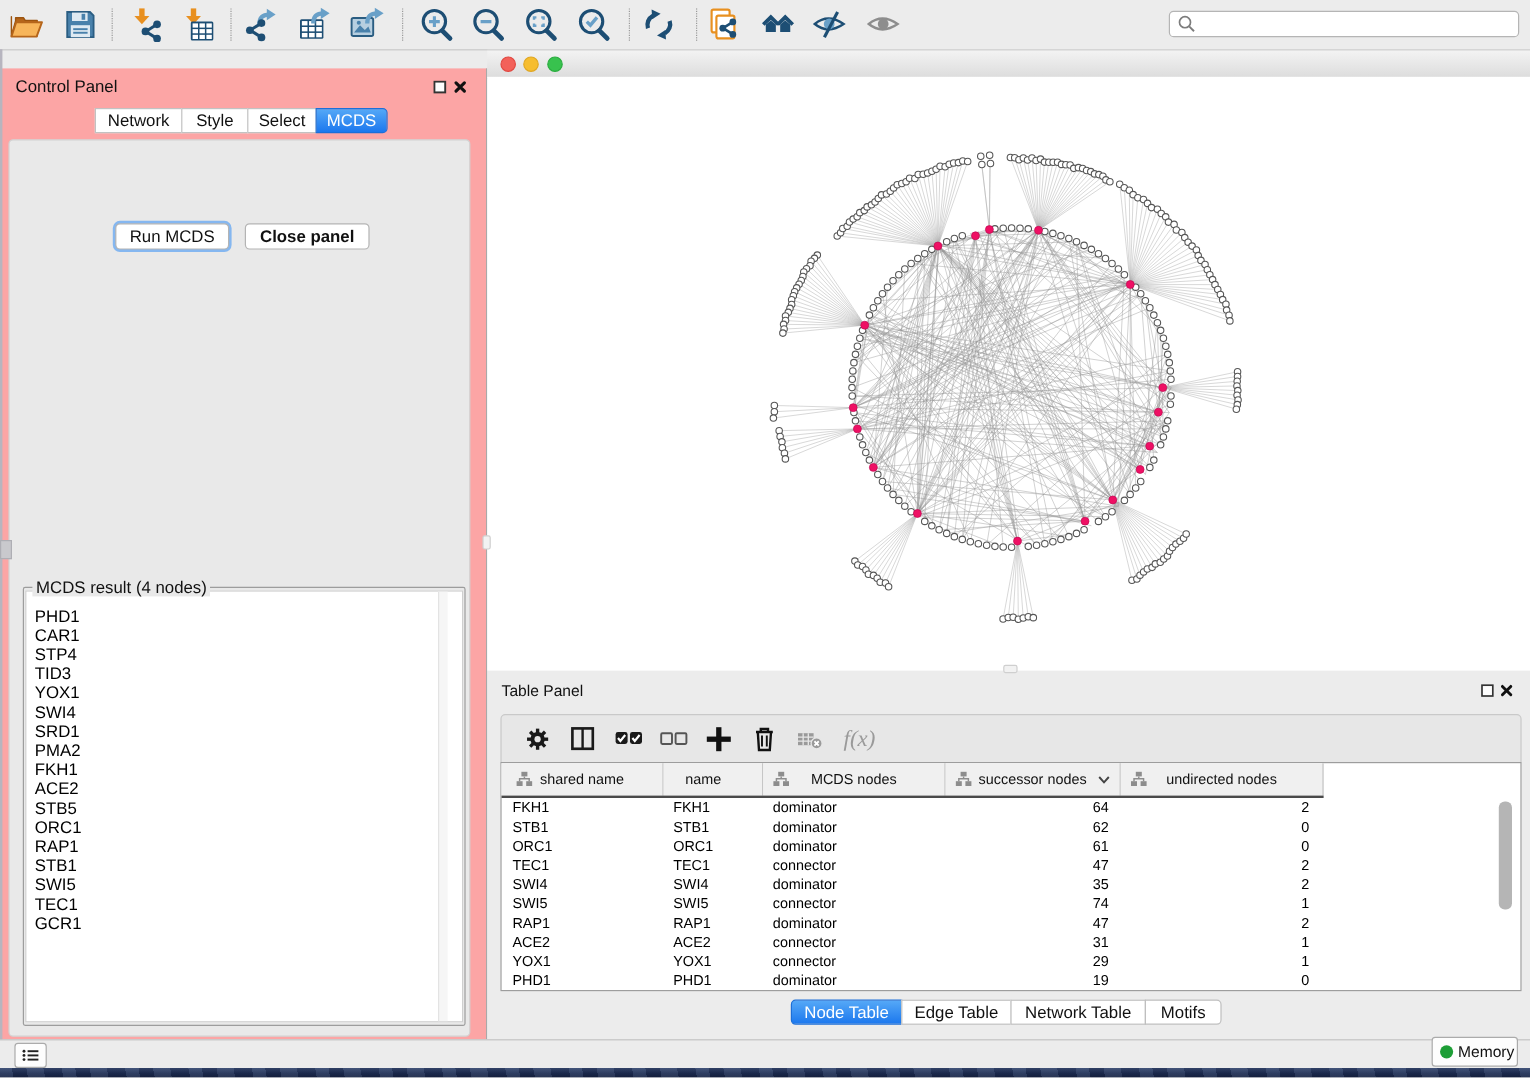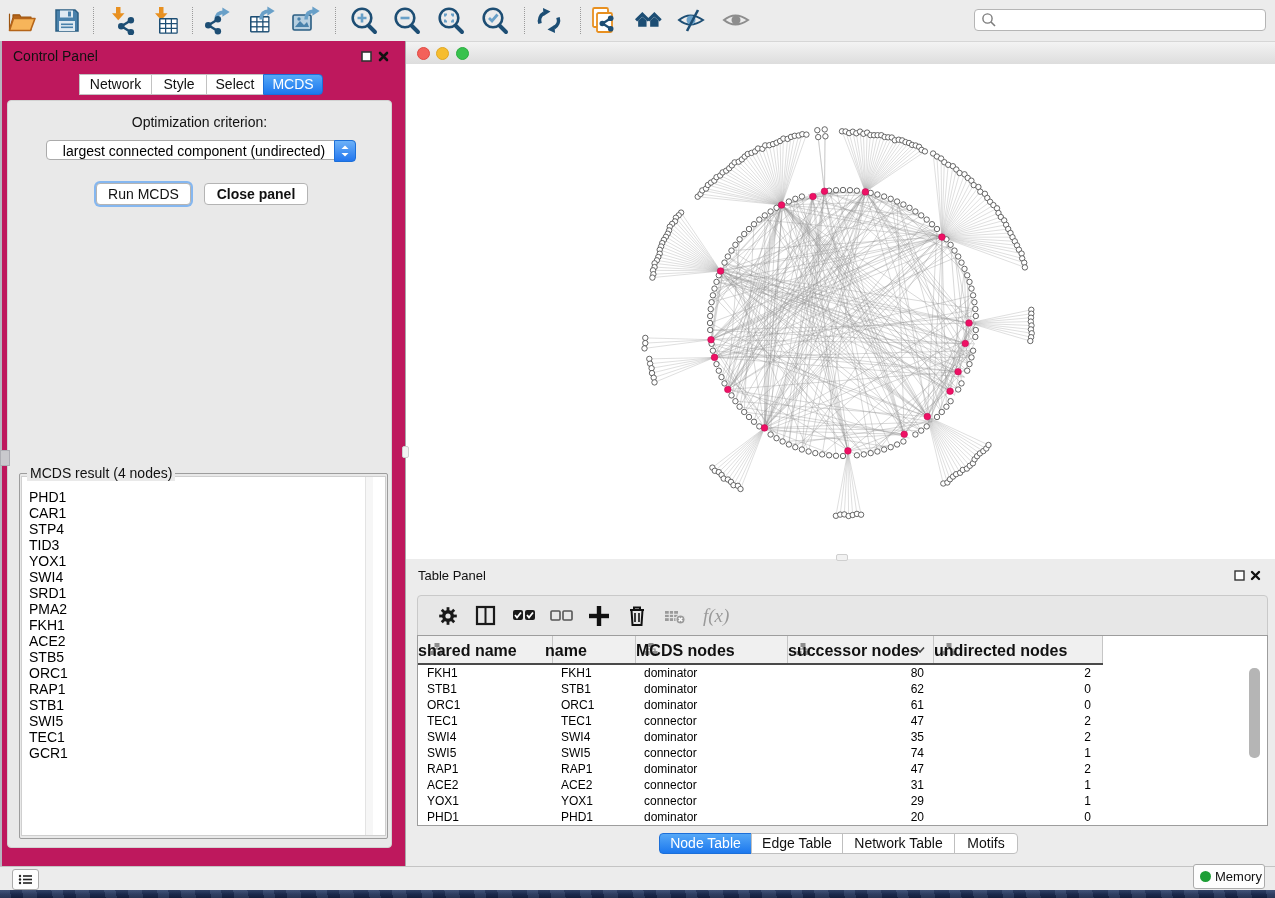--- a/index.html
+++ b/index.html
@@ -6,37 +6,37 @@
 body{width:1275px;height:898px;overflow:hidden;position:relative;
   font-family:"Liberation Sans",sans-serif;background:#ececec;}
 .abs{position:absolute;}
 
 #toolbar{left:0;top:0;width:1275px;height:41px;background:#ececec;border-bottom:1px solid #c9c9c9;}
 .sep{position:absolute;top:7px;height:27px;width:0;border-left:1px dotted #9a9a9a;}
 .ticon{position:absolute;top:6px;width:30px;height:29px;}
 #searchbox{position:absolute;left:974px;top:9px;width:290px;height:20px;background:#fff;
   border:1px solid #b5b5b5;border-radius:4px;}
 
-#cpanel{left:0;top:41px;width:405px;height:825px;background:#be185d;border-right:1px solid #a9a9a9;}
+#cpanel{left:0;top:57px;width:405px;height:825px;background:#fca5a5;border-right:1px solid #a9a9a9;}
 #cpanel .title{position:absolute;left:13px;top:7px;font-size:14px;color:#111;}
 .tabrow{position:absolute;top:33px;left:79px;height:21px;}
 .tab{position:absolute;top:0;height:19px;border:1px solid #c2c2c2;background:#fff;
   font-size:14px;color:#111;text-align:center;line-height:19px;}
 .tabsel{background:linear-gradient(#55a8f7,#1c78ee);color:#fff;border:1px solid #1c6fd8;
   border-radius:0 4px 4px 0;}
 #cpcontent{position:absolute;left:7px;top:59px;width:383px;height:746px;
   background:#e9e9e9;border:1px solid #d2d2d2;border-radius:4px;}
 #optlabel{position:absolute;left:0;top:13px;width:100%;text-align:center;font-size:14px;color:#111;}
 #dropdown{position:absolute;left:38px;top:39px;width:310px;height:20px;background:#fff;
   border:1px solid #ababab;border-radius:4px;font-size:14px;color:#000;
   text-align:center;line-height:20px;padding-right:14px;box-sizing:border-box;}
 #ddbtn{position:absolute;right:-1px;top:-1px;width:20px;height:20px;
   background:linear-gradient(#6cb1f8,#2276ee);border:1px solid #1c6fd8;border-radius:0 4px 4px 0;}
 .btn{position:absolute;top:69px;height:20px;background:#fff;border:1px solid #b4b4b4;
-  border-radius:4px;font-size:14px;color:#111;text-align:center;line-height:20px;margin-top:13px;}
+  border-radius:4px;font-size:14px;color:#111;text-align:center;line-height:20px;}
 #runbtn{left:88px;width:93px;box-shadow:0 0 0 2px #85b7f0;}
 #closebtn{left:196px;width:102px;font-weight:bold;}
 #fieldset{position:absolute;left:11px;top:372px;width:367px;height:364px;
   border:1px solid #9d9d9d;border-radius:2px;}
 #fieldset .leg{position:absolute;left:7px;top:-9px;background:#e9e9e9;padding:0 3px;
   font-size:14px;color:#111;z-index:3;}
 #mlist{position:absolute;left:1px;top:2px;width:363px;height:358px;background:#fff;
   border:1px solid #cfcfcf;font-size:14px;color:#000;}
 #mlist .it{position:absolute;left:7px;height:16px;line-height:16px;}
 #mlist .sbar{position:absolute;right:12px;top:0;width:7px;height:358px;background:#f6f6f6;
@@ -49,21 +49,21 @@
 #netcanvas{left:406px;top:64px;width:869px;height:495px;background:#fff;}
 
 #tpanel{left:406px;top:559px;width:869px;height:307px;background:#ececec;}
 #tpanel .title{position:absolute;left:12px;top:9px;font-size:13px;color:#111;}
 #ttoolbar{position:absolute;left:11px;top:36px;width:849px;height:39px;background:#e7e7e7;
   border:1px solid #c9c9c9;border-radius:4px 4px 0 0;}
 #ttable{position:absolute;left:11px;top:76px;width:849px;height:189px;background:#fff;
   border:1px solid #9d9d9d;}
 #thead{position:absolute;left:0;top:0;width:685px;height:27px;background:#f0f0f0;}
 .hcell{position:absolute;top:0;height:27px;border-right:1px solid #c6c6c6;background:#f0f0f0;}
-.hcell .txt{position:absolute;top:6px;width:100%;font-size:16px;color:#111;font-weight:bold;}
+.hcell .txt{position:absolute;top:6px;width:100%;text-align:center;font-size:12px;color:#111;}
 .row{position:absolute;left:0;width:830px;height:16px;font-size:12px;color:#000;}
 #headline{position:absolute;left:0;top:27px;width:685px;height:2px;background:#4a4a4a;}
 .c1{position:absolute;left:9px;}
 .c2{position:absolute;left:143px;}
 .c3{position:absolute;left:226px;}
 .c4{position:absolute;left:430px;width:76px;text-align:right;}
 .c5{position:absolute;left:600px;width:73px;text-align:right;}
 #tscroll{position:absolute;right:7px;top:29px;width:11px;height:156px;background:#fff;}
 #tthumb{position:absolute;left:0;top:3px;width:11px;height:90px;background:#b5b5b5;border-radius:5px;}
 .btab{position:absolute;top:274px;height:19px;border:1px solid #bfbfbf;background:#fff;
@@ -252,27 +252,20 @@
     <rect x="1" y="1" width="9" height="9" fill="#fdfdfd" stroke="#333" stroke-width="1.6"></rect>
     <path d="M19 2 L26 9 M26 2 L19 9" stroke="#111" stroke-width="2.6" stroke-linecap="round"></path>
   </svg>
   <div class="tabrow">
     <div class="tab" style="left:0;width:71px">Network</div>
     <div class="tab" style="left:72px;width:54px">Style</div>
     <div class="tab" style="left:127px;width:56px">Select</div>
     <div class="tab tabsel" style="left:184px;width:58px">MCDS</div>
   </div>
   <div id="cpcontent">
-    <div id="optlabel">Optimization criterion:</div>
-    <div id="dropdown">largest connected component (undirected)
-      <div id="ddbtn"><svg width="20" height="20" viewBox="0 0 20 20">
-        <path d="M6.5 8 L10 4.5 L13.5 8 Z" fill="#fff"></path>
-        <path d="M6.5 12 L10 15.5 L13.5 12 Z" fill="#fff"></path>
-      </svg></div>
-    </div>
     <div class="btn" id="runbtn">Run MCDS</div>
     <div class="btn" id="closebtn">Close panel</div>
     <div id="fieldset">
       <div class="leg">MCDS result (4 nodes)</div>
       <div id="mlist">
           <div class="it" style="top:12px">PHD1</div>
           <div class="it" style="top:28px">CAR1</div>
           <div class="it" style="top:44px">STP4</div>
           <div class="it" style="top:60px">TID3</div>
           <div class="it" style="top:76px">YOX1</div>
@@ -1143,21 +1136,21 @@
             </g>
           </svg>
           <div class="txt" style="left:0px">undirected nodes</div>
         </div>
       </div>
       <div id="headline"></div>
     <div class="row" style="top:30px">
         <span class="c1">FKH1</span>
         <span class="c2">FKH1</span>
         <span class="c3">dominator</span>
-        <span class="c4">80</span>
+        <span class="c4">64</span>
         <span class="c5">2</span>
       </div>
       <div class="row" style="top:46px">
         <span class="c1">STB1</span>
         <span class="c2">STB1</span>
         <span class="c3">dominator</span>
         <span class="c4">62</span>
         <span class="c5">0</span>
       </div>
       <div class="row" style="top:62px">
@@ -1206,21 +1199,21 @@
         <span class="c1">YOX1</span>
         <span class="c2">YOX1</span>
         <span class="c3">connector</span>
         <span class="c4">29</span>
         <span class="c5">1</span>
       </div>
       <div class="row" style="top:174px">
         <span class="c1">PHD1</span>
         <span class="c2">PHD1</span>
         <span class="c3">dominator</span>
-        <span class="c4">20</span>
+        <span class="c4">19</span>
         <span class="c5">0</span>
       </div>
     <div id="tscroll">
         <div id="tthumb"></div>
       </div>
   </div>
   <div class="btab btabsel" style="left:253px;width:91px">Node Table</div>
   <div class="btab" style="left:345px;width:90px">Edge Table</div>
   <div class="btab" style="left:436px;width:111px">Network Table</div>
   <div class="btab" style="left:548px;width:62px;border-radius:0 4px 4px 0">Motifs</div>

